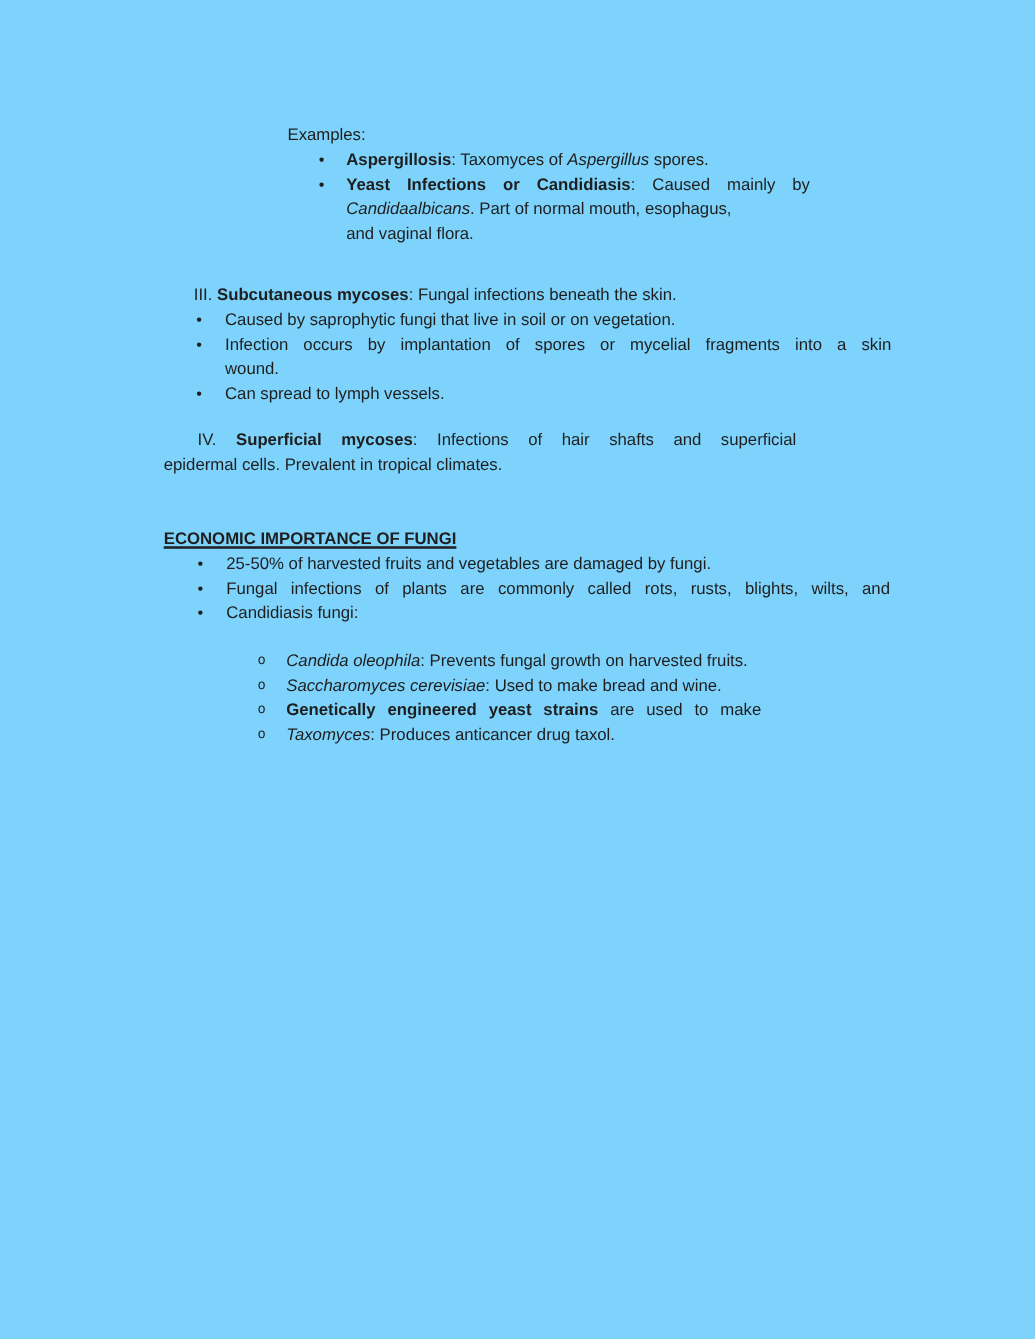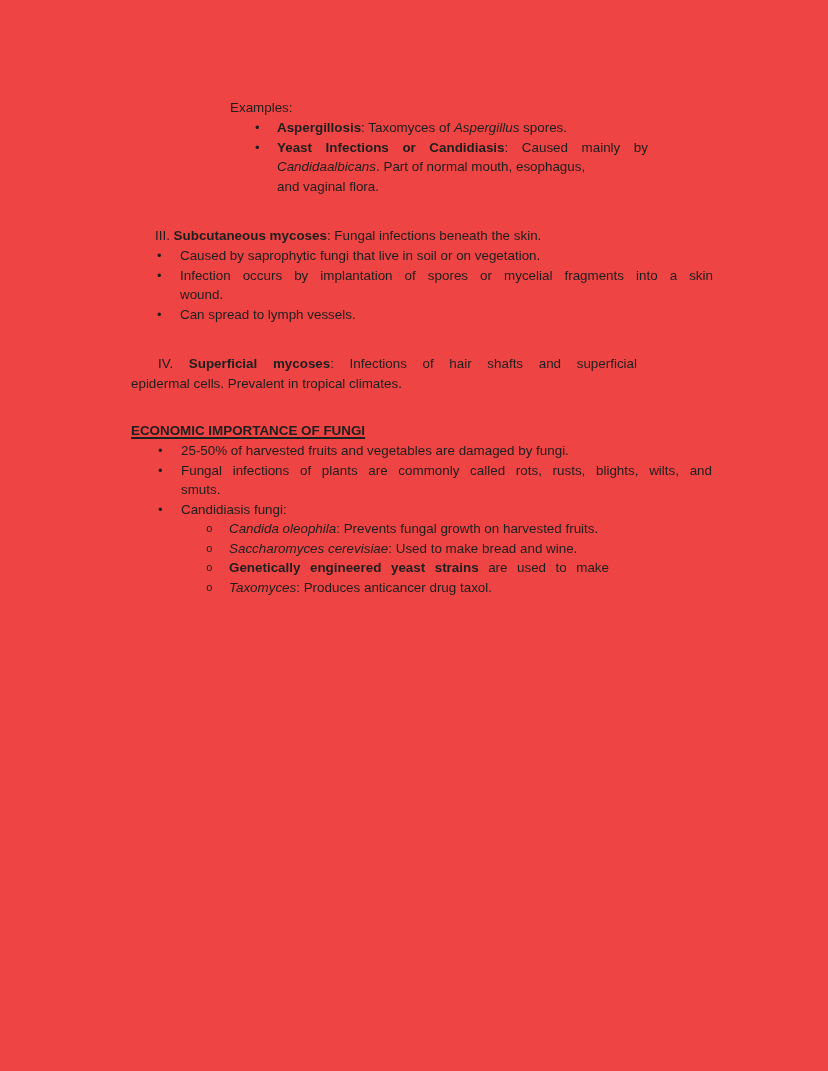--- a/index.html
+++ b/index.html
@@ -1,20 +1,20 @@
 <!DOCTYPE html>
 <html><head>
 <meta charset="utf-8">
 <style>
   html, body { margin: 0; padding: 0; background: #ffffff; }
   .page {
     position: relative;
     width: 828px;
     height: 1071px;
-    background: #ef4444;
+    background: #7dd3fc;
     font-family: "Liberation Sans", "DejaVu Sans", sans-serif;
     font-size: 13.4px;
     line-height: 19.5px;
     color: #1e1e1e;
     overflow: hidden;
   }
   .abs { position: absolute; }
   .b { font-weight: bold; }
   .i { font-style: italic; }
   .row { position: relative; }
@@ -83,37 +83,36 @@
         <div class="j"><span>Infection occurs by implantation of spores or mycelial fragments into a skin</span></div>
         <div><span>wound.</span></div>
       </div>
     </div>
     <div class="row">
       <span class="mk disc">•</span>
       <div class="txt23 nw"><span>Can spread to lymph vessels.</span></div>
     </div>
   </div>
 
-  <div class="abs w-s4" style="left:131px; top:342px;margin-top:12px;">
+  <div class="abs w-s4" style="left:131px; top:342px;">
     <div class="j indent1"><span>IV. </span><span class="b">Superficial mycoses</span><span>: Infections of hair shafts and superficial</span></div>
     <div><span>epidermal cells. Prevalent in tropical climates.</span></div>
   </div>
 
   <div class="abs heading-underline" style="left:131px; top:421px;text-align:center;">ECONOMIC IMPORTANCE OF FUNGI</div>
 
   <div class="abs" style="left:158px; top:441px;">
     <div class="row">
       <span class="mk disc">•</span>
       <div class="txt23 nw"><span>25-50% of harvested fruits and vegetables are damaged by fungi.</span></div>
     </div>
     <div class="row">
       <span class="mk disc">•</span>
       <div class="txt23 w-ecb2">
         <div class="j"><span>Fungal infections of plants are commonly called rots, rusts, blights, wilts, and</span></div>
-        <div><span>smuts.</span></div>
       </div>
     </div>
     <div class="row">
       <span class="mk disc">•</span>
       <div class="txt23 nw"><span>Candidiasis fungi:</span></div>
     </div>
   </div>
 
   <div class="abs" style="left:206px; top:519px;">
     <div class="row">

